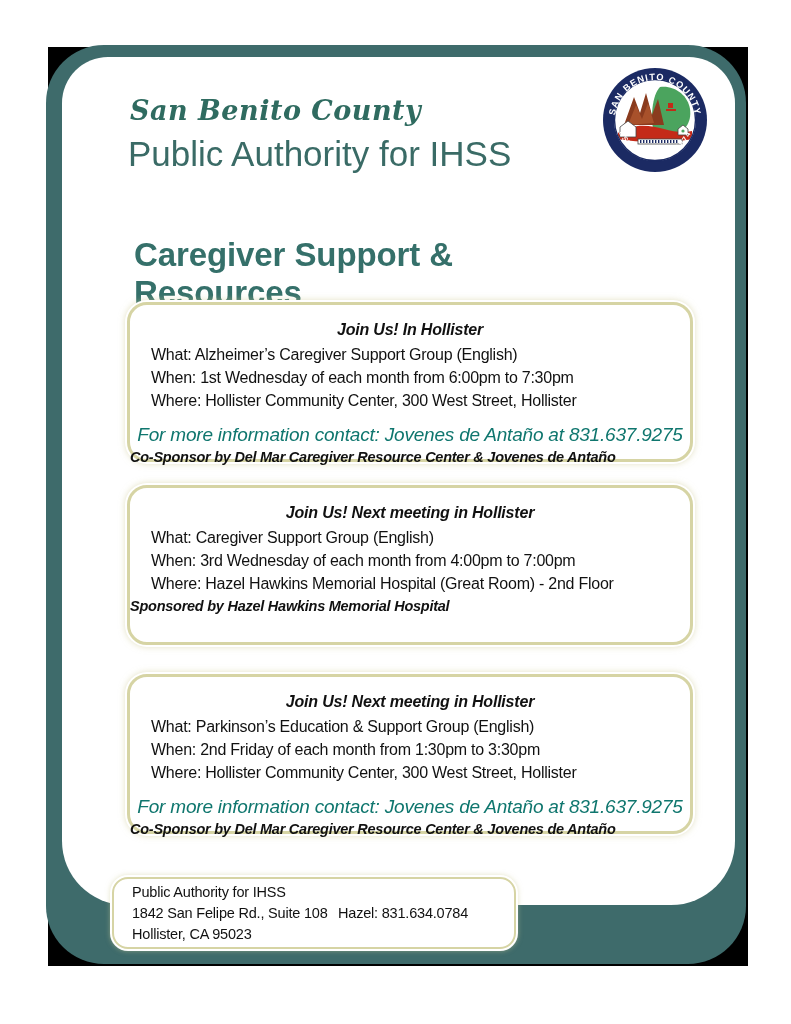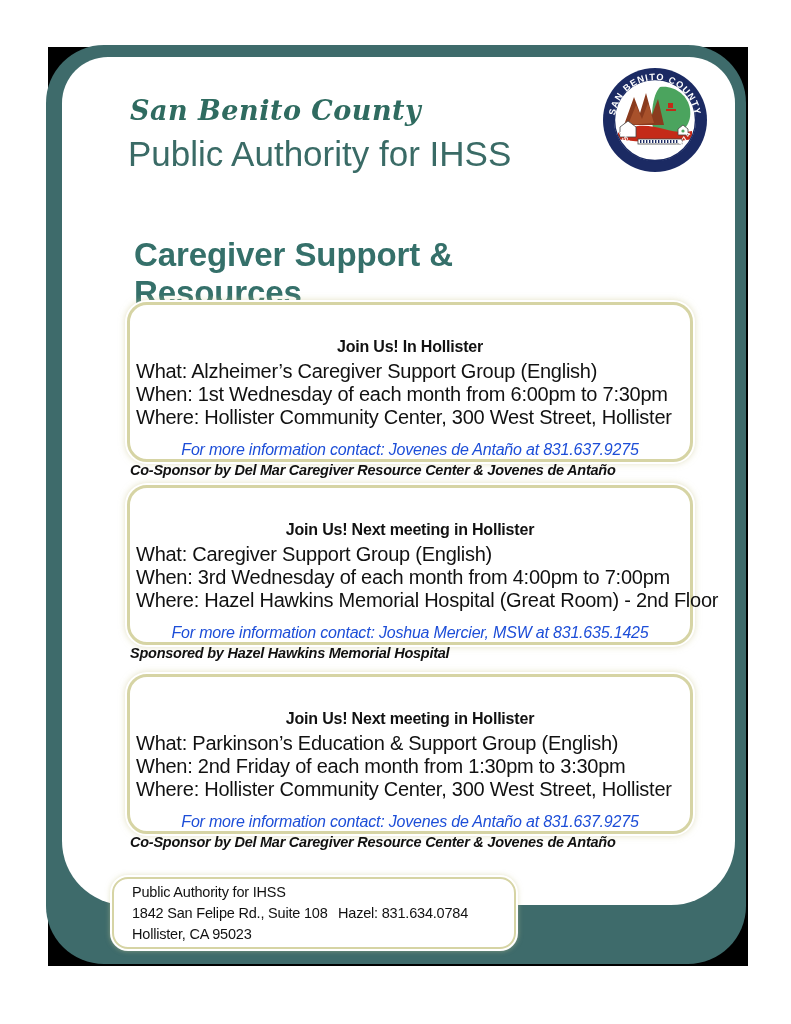--- a/index.html
+++ b/index.html
@@ -125,40 +125,41 @@
     padding: 10px 0 12px 0;
   }
   #box1 { top: 302px; height: 160px; }
   #box2 { top: 485px; height: 160px; }
   #box3 { top: 674px; height: 160px; }
 
   .box-heading {
     text-align: center;
     font-family: "Liberation Sans", sans-serif;
     font-weight: bold;
+    font-style: italic;
     font-size: 16px;
     color: #111111;
-    margin: 23px 0 4px 0;
+    margin: 6px 0 4px 0;
     letter-spacing: -0.2px;
   }
   .box-line {
-    padding-left: 6px;
-    font-family: "Liberation Sans", sans-serif;
-    font-size: 20px;
+    padding-left: 21px;
+    font-family: "Liberation Sans", sans-serif;
+    font-size: 16px;
     color: #111111;
     line-height: 23px;
     white-space: nowrap;
     letter-spacing: -0.25px;
   }
   .box-contact {
     text-align: center;
     font-family: "Liberation Sans", sans-serif;
     font-style: italic;
-    font-size: 16px;
-    color: #1d4ed8;
+    font-size: 19px;
+    color: #0f766e;
     margin-top: 12px;
     letter-spacing: -0.2px;
   }
   .box-sponsor {
     text-align: left;
     font-family: "Liberation Sans", sans-serif;
     font-style: italic;
     font-weight: bold;
     font-size: 14.5px;
     color: #111111;
@@ -283,21 +284,20 @@
     <div class="box-line">Where: Hollister Community Center, 300 West Street, Hollister</div>
     <div class="box-contact">For more information contact: Jovenes de Antaño at 831.637.9275</div>
     <div class="box-sponsor">Co-Sponsor by Del Mar Caregiver Resource Center &amp; Jovenes de Antaño</div>
   </div>
 
   <div class="info-box" id="box2">
     <div class="box-heading">Join Us! Next meeting in Hollister</div>
     <div class="box-line">What: Caregiver Support Group (English)</div>
     <div class="box-line">When: 3rd Wednesday of each month from 4:00pm to 7:00pm</div>
     <div class="box-line">Where: Hazel Hawkins Memorial Hospital (Great Room) - 2nd Floor</div>
-    <div class="box-contact">For more information contact: Joshua Mercier, MSW at 831.635.1425</div>
     <div class="box-sponsor">Sponsored by Hazel Hawkins Memorial Hospital</div>
   </div>
 
   <div class="info-box" id="box3">
     <div class="box-heading">Join Us! Next meeting in Hollister</div>
     <div class="box-line">What: Parkinson’s Education &amp; Support Group (English)</div>
     <div class="box-line">When: 2nd Friday of each month from 1:30pm to 3:30pm</div>
     <div class="box-line">Where: Hollister Community Center, 300 West Street, Hollister</div>
     <div class="box-contact">For more information contact: Jovenes de Antaño at 831.637.9275</div>
     <div class="box-sponsor">Co-Sponsor by Del Mar Caregiver Resource Center &amp; Jovenes de Antaño</div>

